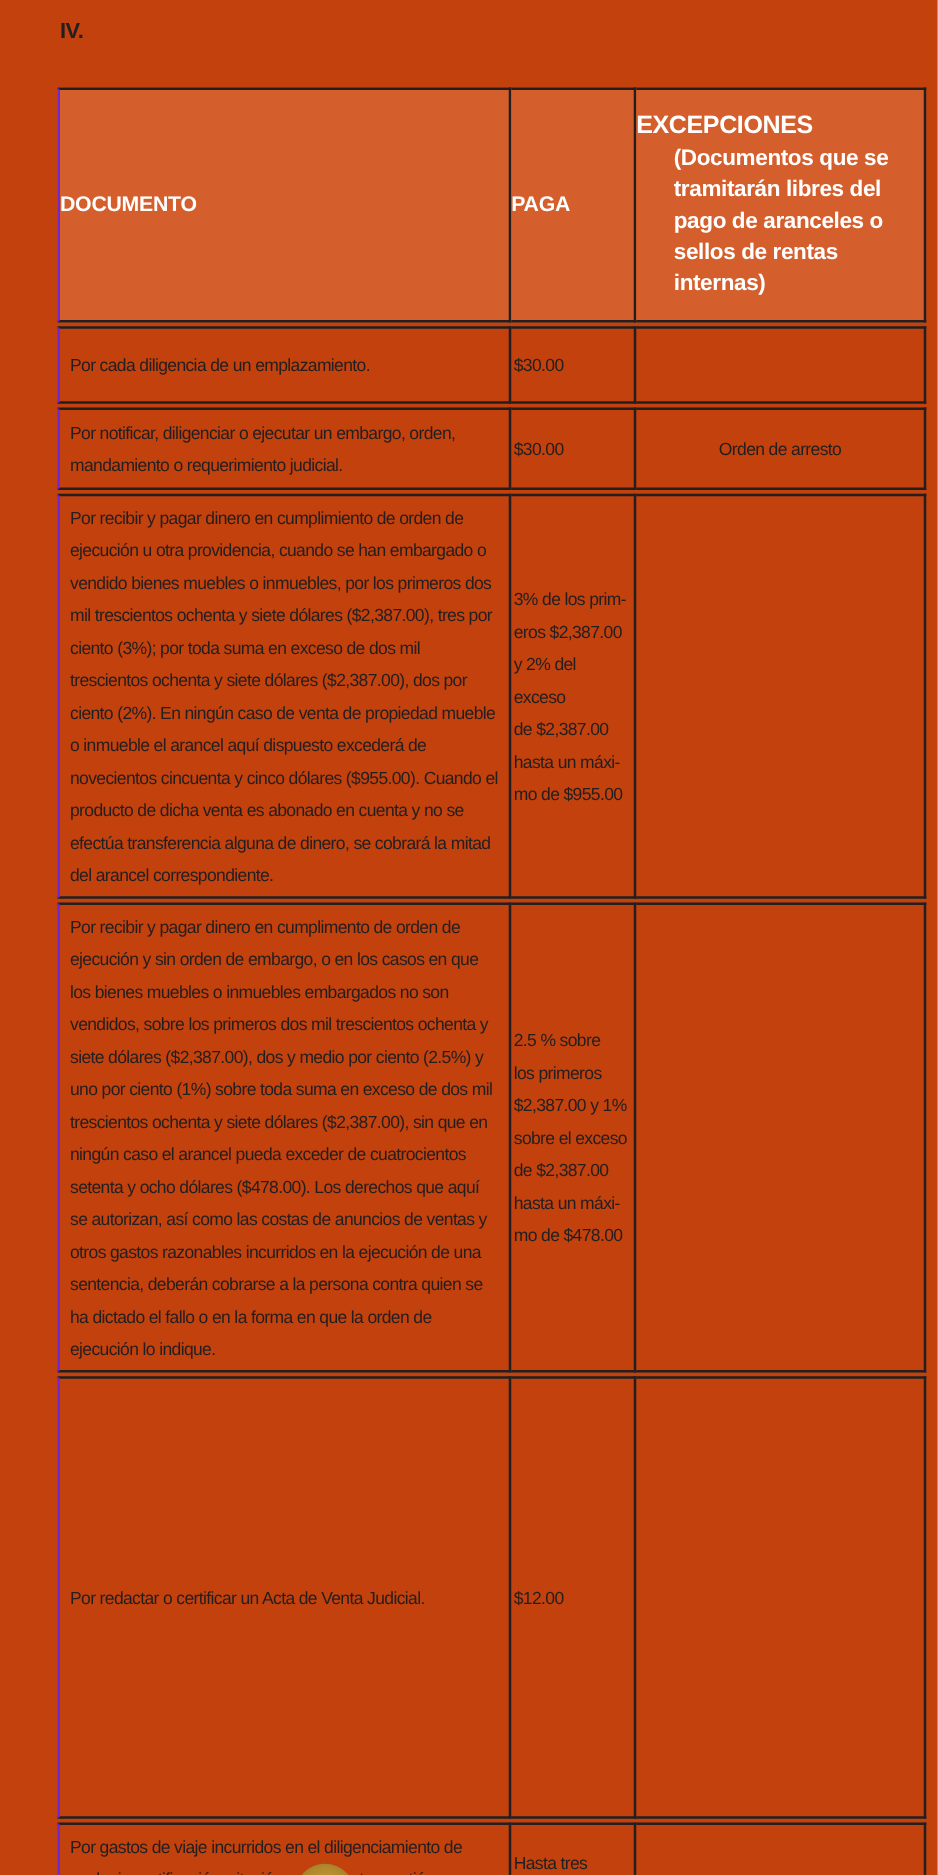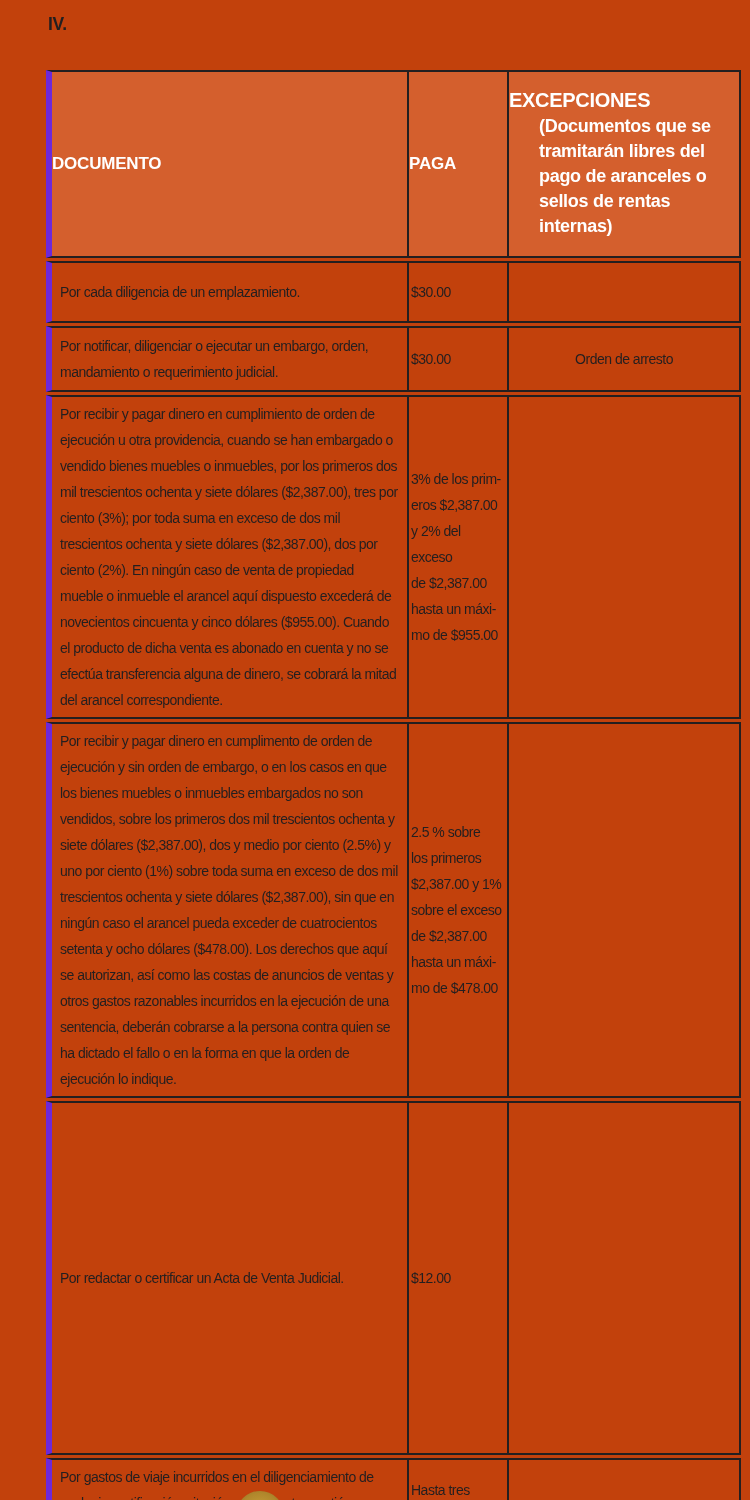--- a/index.html
+++ b/index.html
@@ -35,21 +35,21 @@
   }
   col.c-doc { width: 363px; }
   col.c-paga { width: 100px; }
   col.c-exc { width: 232px; }
   th, td {
     border: 2px solid #231f20;
     border-left: none;
     vertical-align: middle;
     overflow: hidden;
   }
-  th:first-child, td:first-child { border-left: 6px solid #6d28d9; }
+  th:first-child, td:first-child { border-left: 2px solid #6d28d9; }
   
   thead th {
     height: 184px;
     background: #d45f2d;
     color: #ffffff;
     font-weight: bold;
     text-align: left;
   }
   .th-doc, .th-paga { font-size: 17px; letter-spacing: -0.2px; }
   .exc-title { font-size: 20px; letter-spacing: -0.3px; margin-bottom: 2px; }

